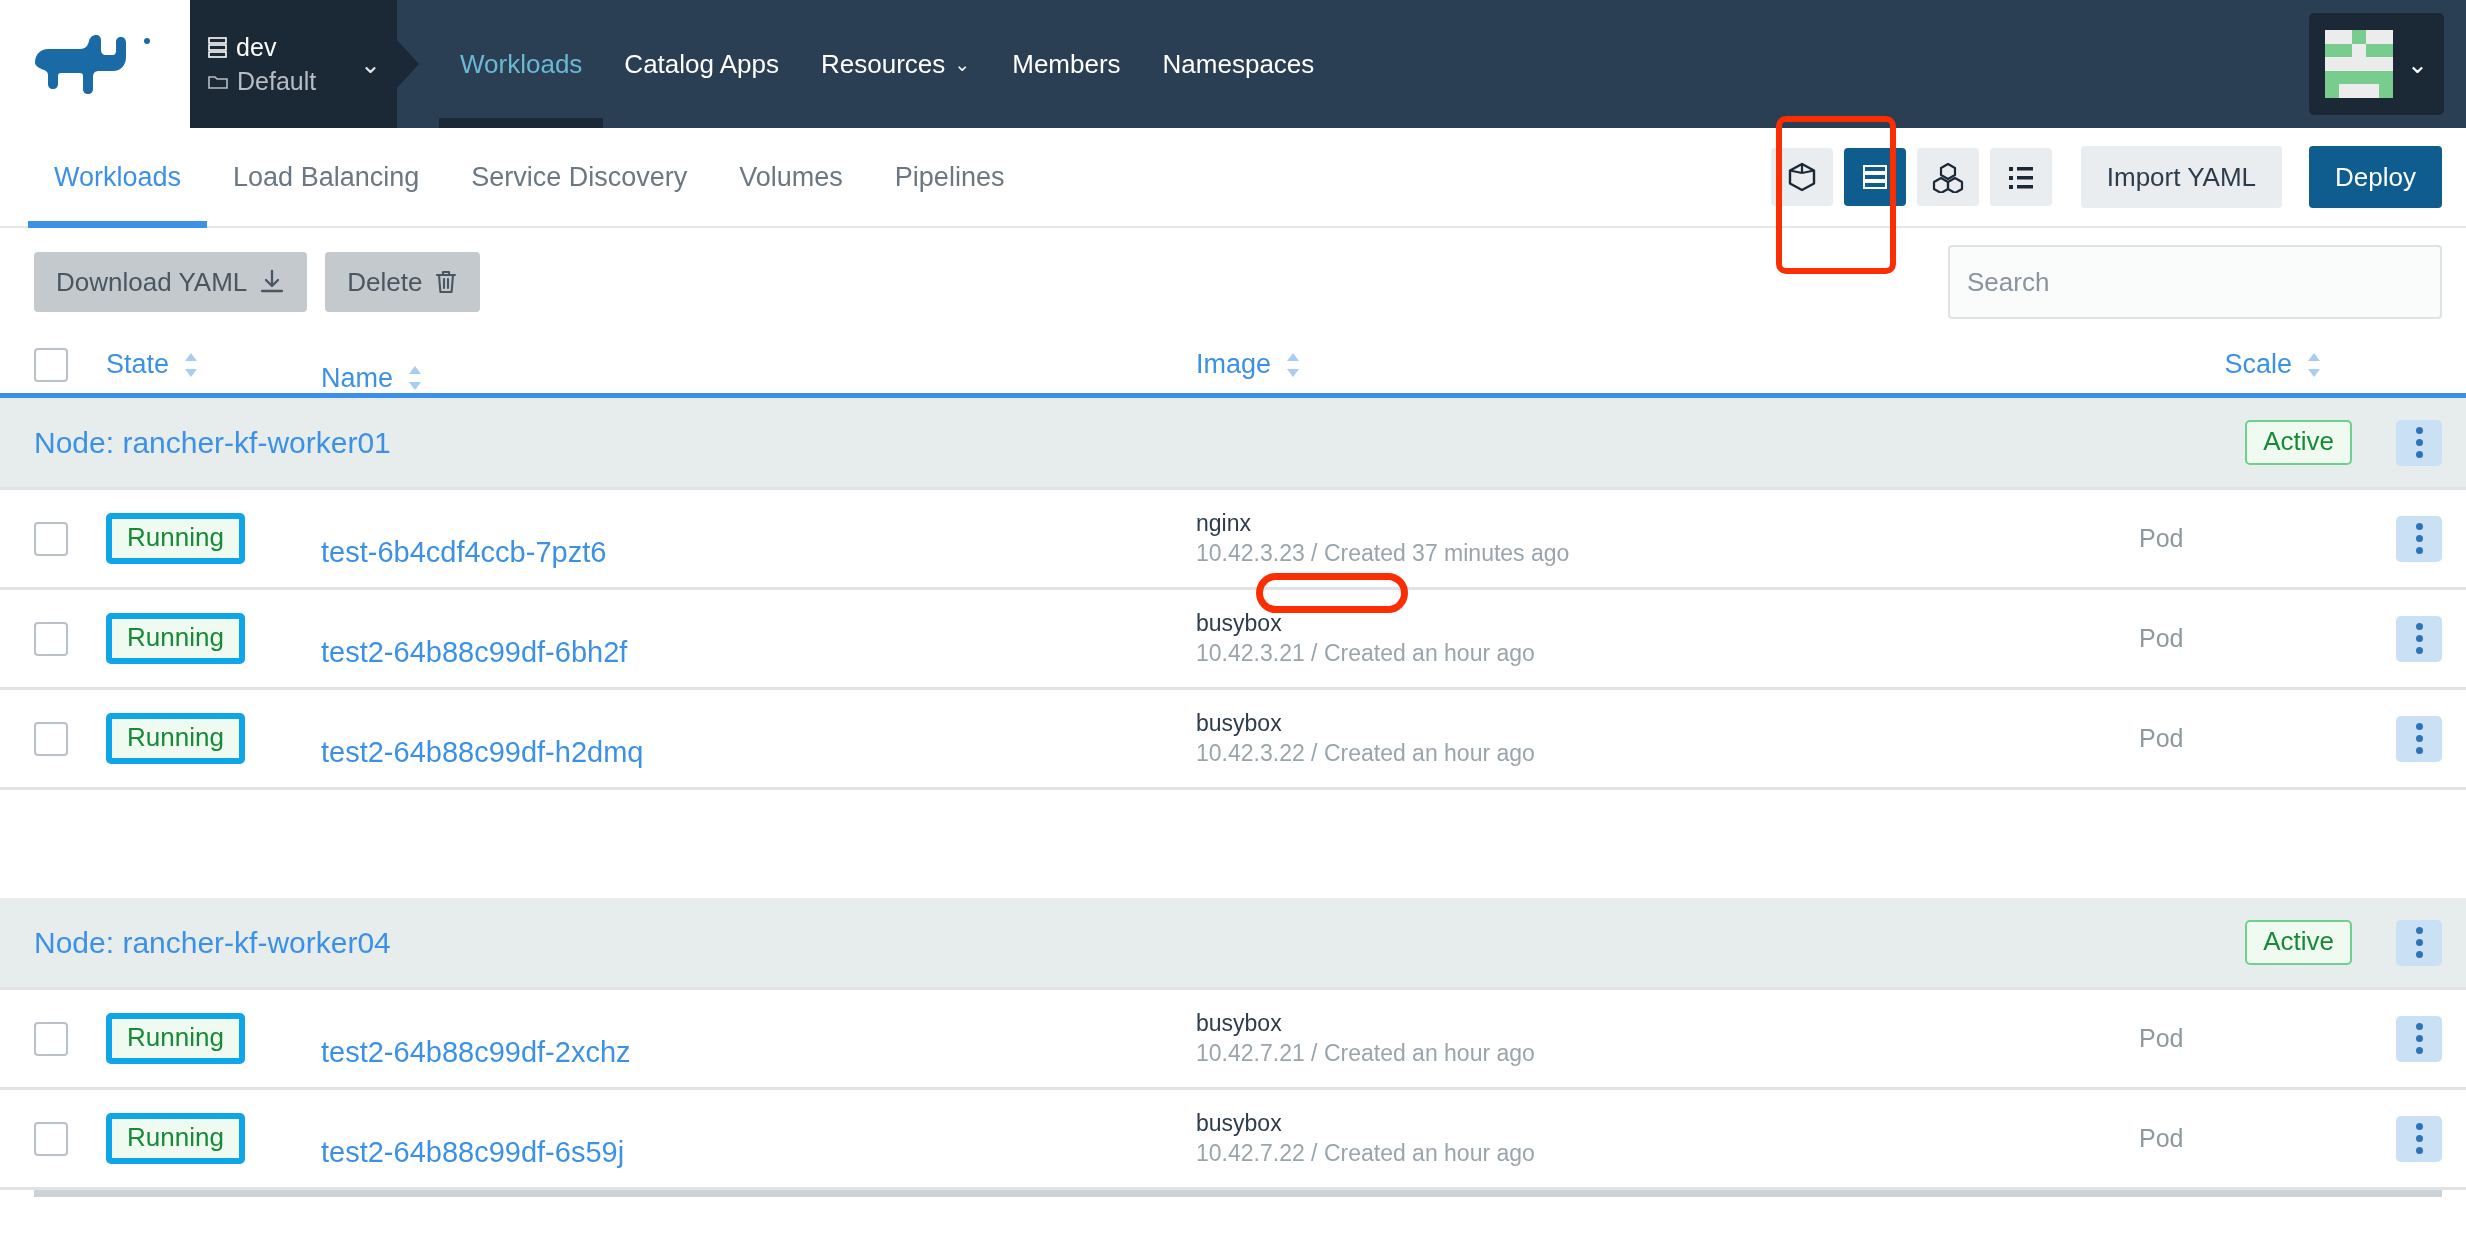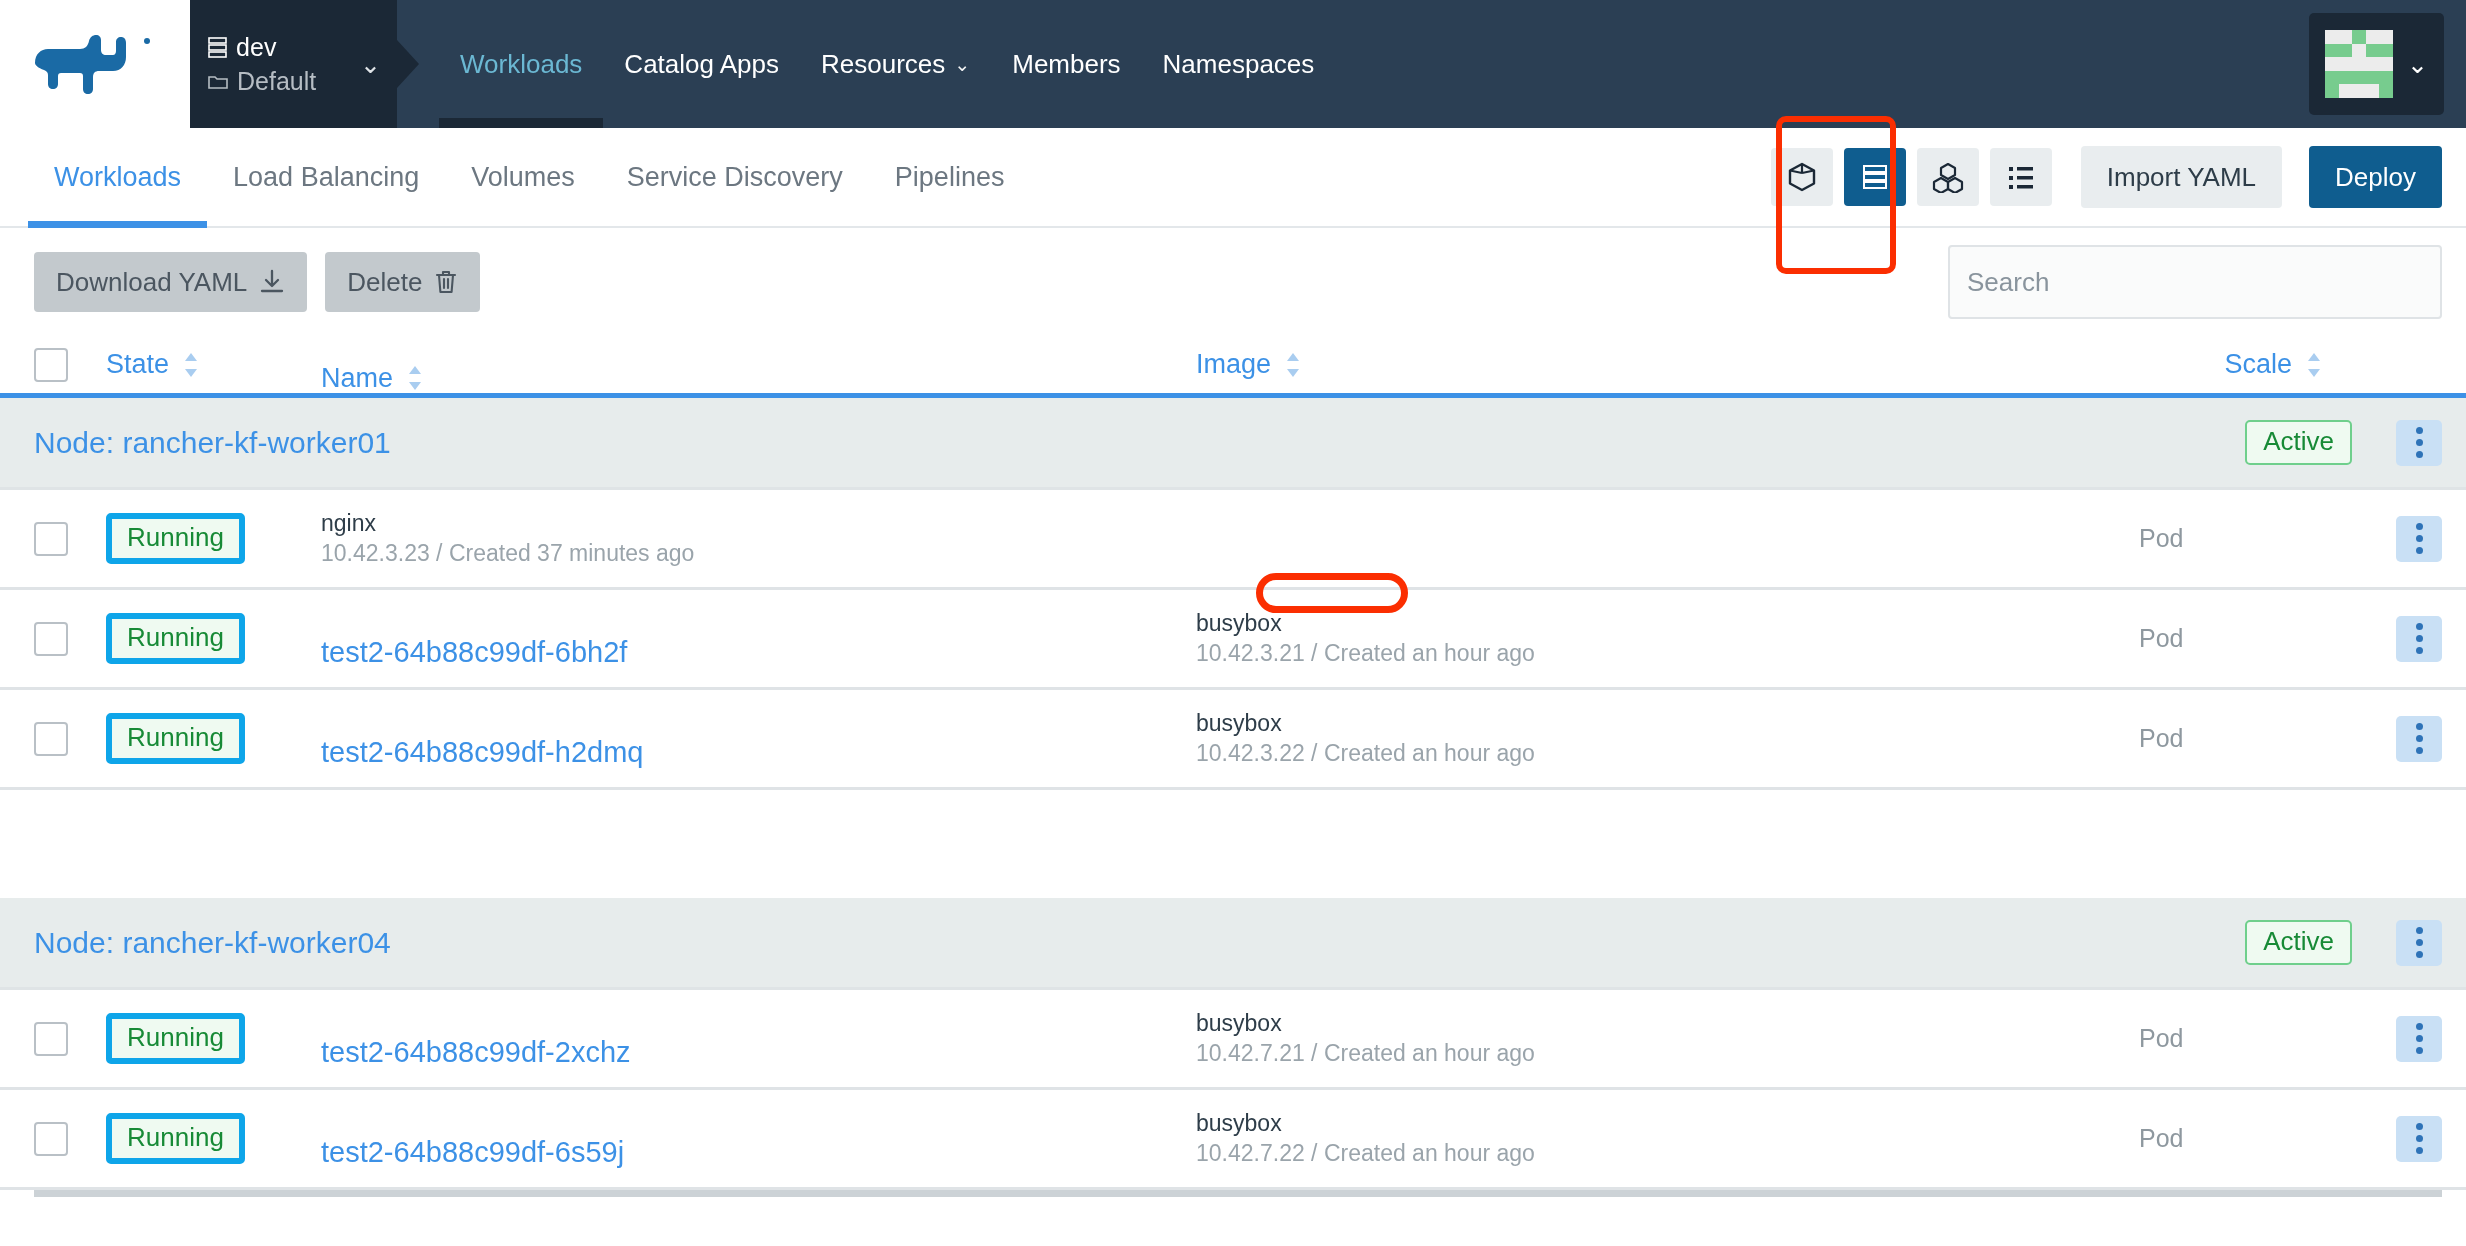--- a/index.html
+++ b/index.html
@@ -399,24 +399,24 @@
 
 <div class="subnav">
   <div class="subnav-tabs">
     <div class="subtab active">
       <span>Workloads</span>
     </div>
     <div class="subtab">
       <span>Load Balancing</span>
     </div>
     <div class="subtab">
+      <span>Service Discovery</span>
+    </div>
+    <div class="subtab">
       <span>Volumes</span>
-    </div>
-    <div class="subtab">
-      <span>Service Discovery</span>
     </div>
     <div class="subtab">
       <span>Pipelines</span>
     </div>
   </div>
 
   <div class="subnav-right">
     <div class="viewbtn">
       <svg width="32" height="32" viewBox="0 0 32 32" aria-hidden="true">
         <path d="M16 3l12 6.5v13L16 29 4 22.5v-13z" fill="none" stroke="#1b2836" stroke-width="2.4" stroke-linejoin="round"></path>
@@ -521,20 +521,23 @@
     </div>
   </div>
 
   <div class="row">
     <div class="col-chk">
       <div class="chk"></div>
     </div>
     <div class="col-state">
       <span class="badge-running">Running</span>
     </div>
+    <div class="col-name">
+      <span class="pod-name">test-6b4cdf4ccb-7pzt6</span>
+    </div>
     <div class="col-image img-cell">
       <span class="img-name">nginx</span>
       <span class="img-sub"><span>10.42.3.23</span><span> / </span><span>Created 37 minutes ago</span></span>
     </div>
     <div class="col-scale">
       <span class="scale-val">Pod</span>
     </div>
     <div class="col-act">
       <div class="kebab">
           <i></i>

